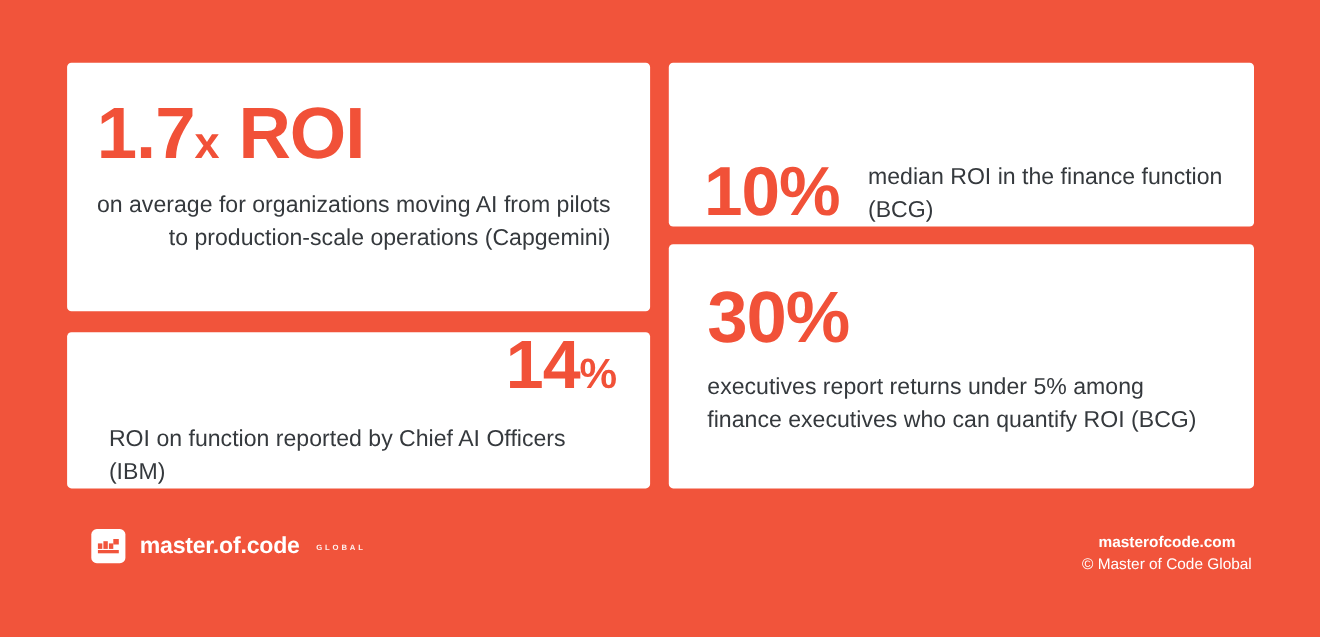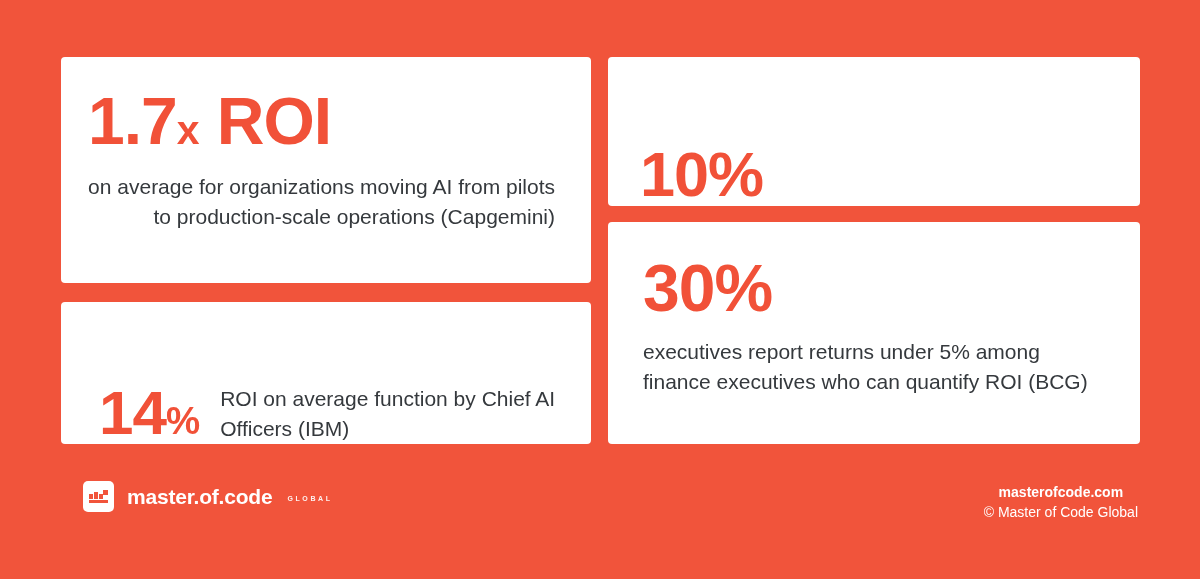--- a/index.html
+++ b/index.html
@@ -86,21 +86,21 @@
   .stat-inline .stat-value {
     font-size: 62px;
     line-height: 1;
     flex: 0 0 auto;
   }
   .stat-inline .stat-desc {
     flex: 1 1 auto;
   }
   .card-bcg-10 .stat-inline .stat-value { font-size: 63px; }
   .card-bcg-10 .stat-inline { gap: 26px; }
-  .card-ibm .stat-inline { padding-left: 8px; }
+  .card-ibm .stat-inline { padding-left: 8px; flex-direction: column; }
 
   
   .footer {
     position: absolute;
     left: 0;
     top: 472px;
     width: 1200px;
     height: 60px;
   }
 
@@ -178,27 +178,28 @@
     <div class="card card-roi">
       <div class="stat-stack">
         <div class="stat-value"><span>1.7</span><span class="unit-small">x</span><span> ROI</span></div>
         <p class="stat-desc">on average for organizations moving AI from pilots to production-scale operations (Capgemini)</p>
       </div>
     </div>
 
     <div class="card card-bcg-10">
       <div class="stat-inline">
         <div class="stat-value"><span>10</span><span>%</span></div>
+        <p class="stat-desc">median ROI in the finance function (BCG)</p>
       </div>
     </div>
 
     <div class="card card-ibm">
       <div class="stat-inline">
         <div class="stat-value"><span>14</span><span class="unit-small">%</span></div>
-        <p class="stat-desc">ROI on average function by Chief AI Officers (IBM)</p>
+        <p class="stat-desc">ROI on function reported by Chief AI Officers (IBM)</p>
       </div>
     </div>
 
     <div class="card card-bcg-30">
       <div class="stat-stack">
         <div class="stat-value"><span>30</span><span>%</span></div>
         <p class="stat-desc">executives report returns under 5% among finance executives who can quantify ROI (BCG)</p>
       </div>
     </div>
 

